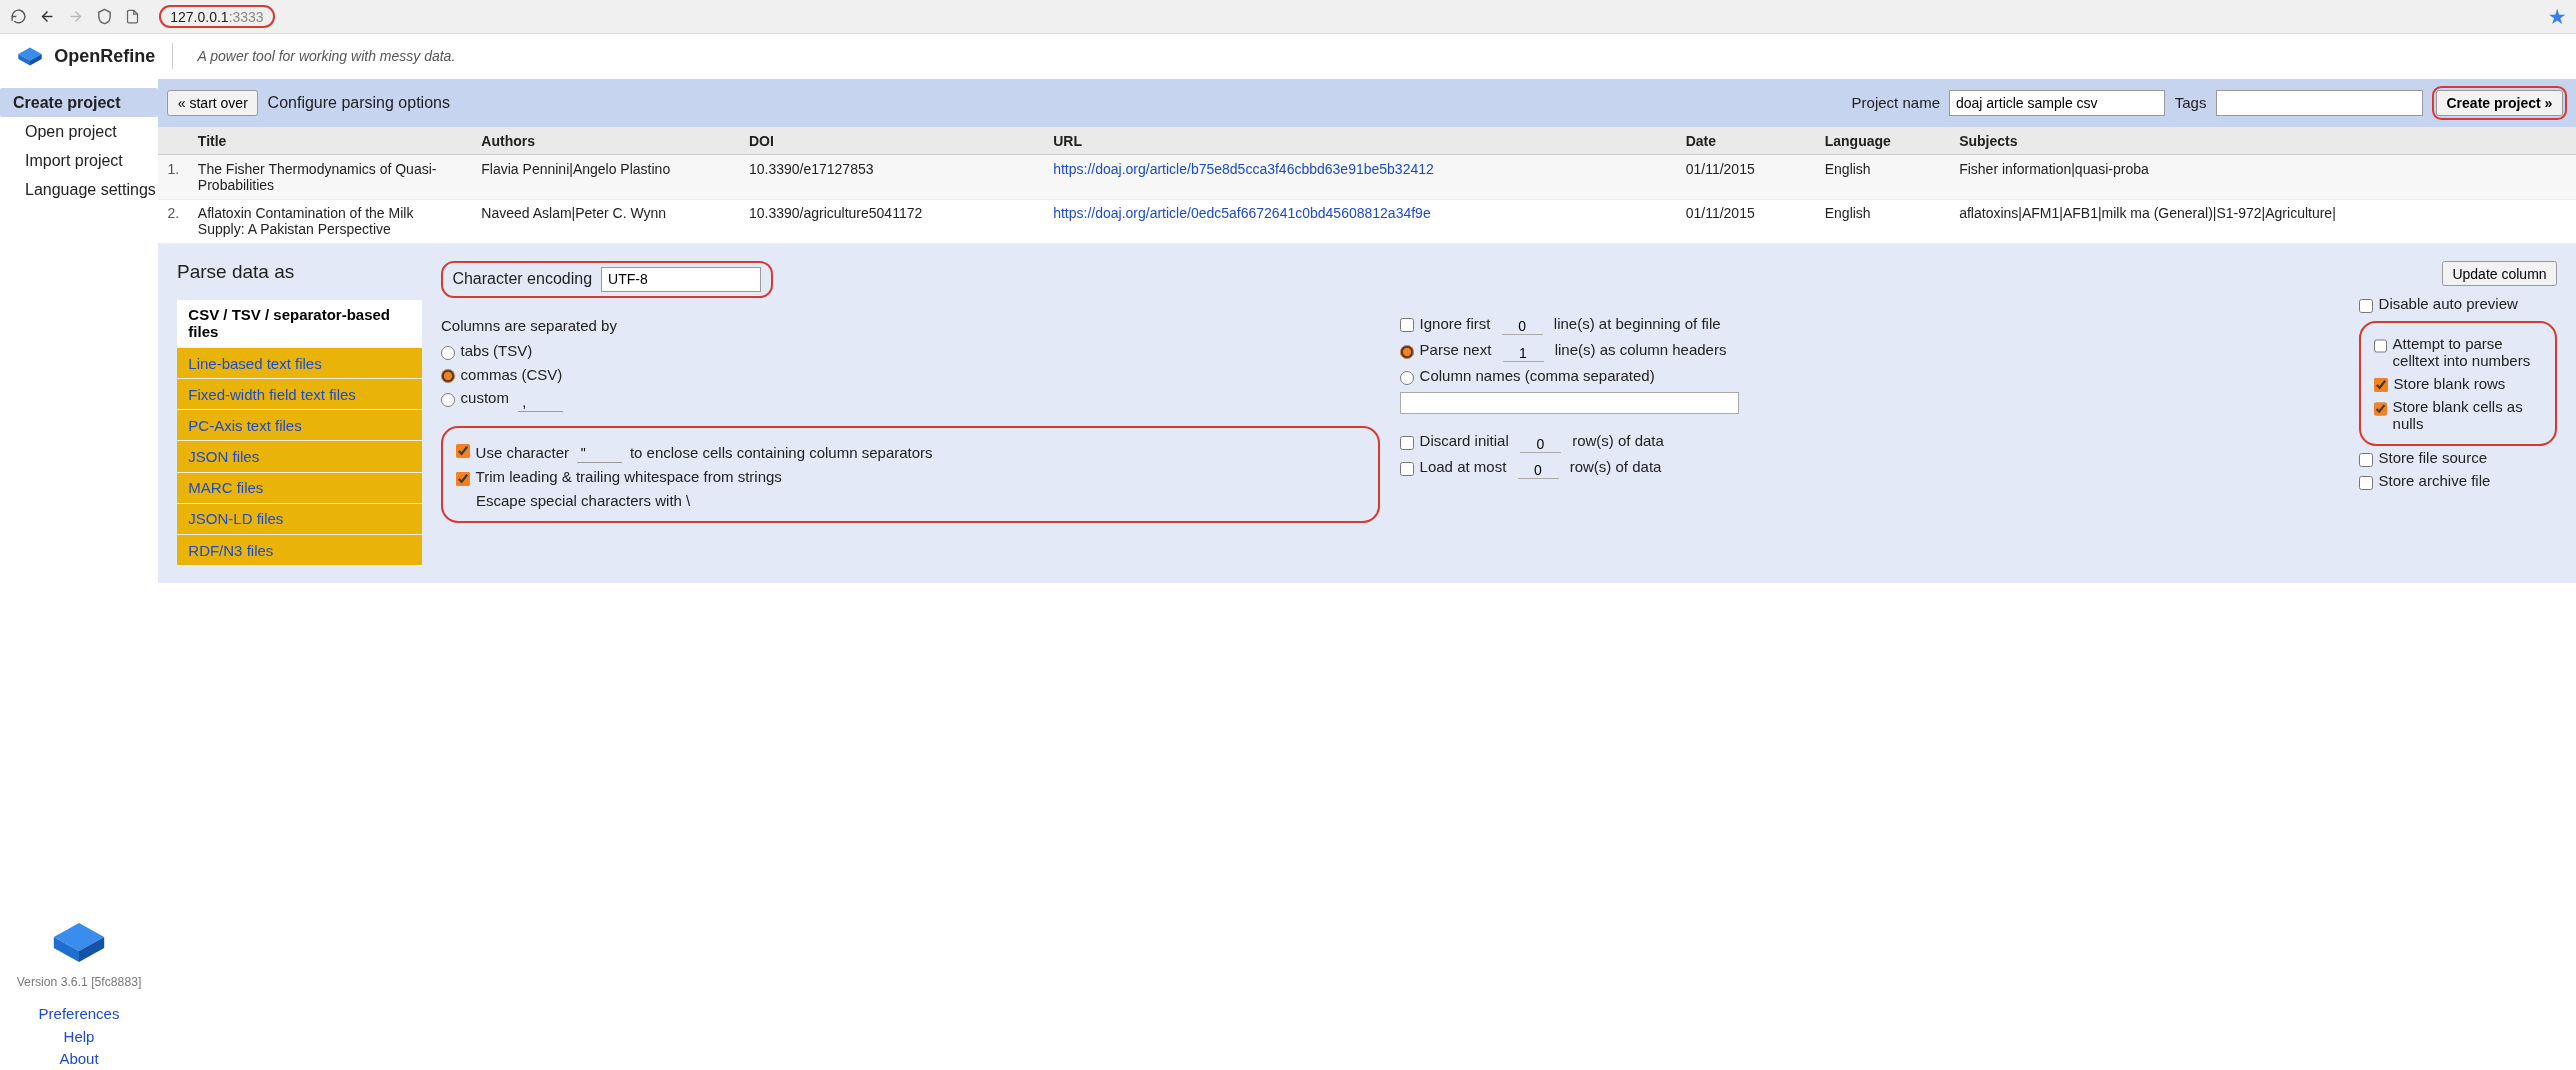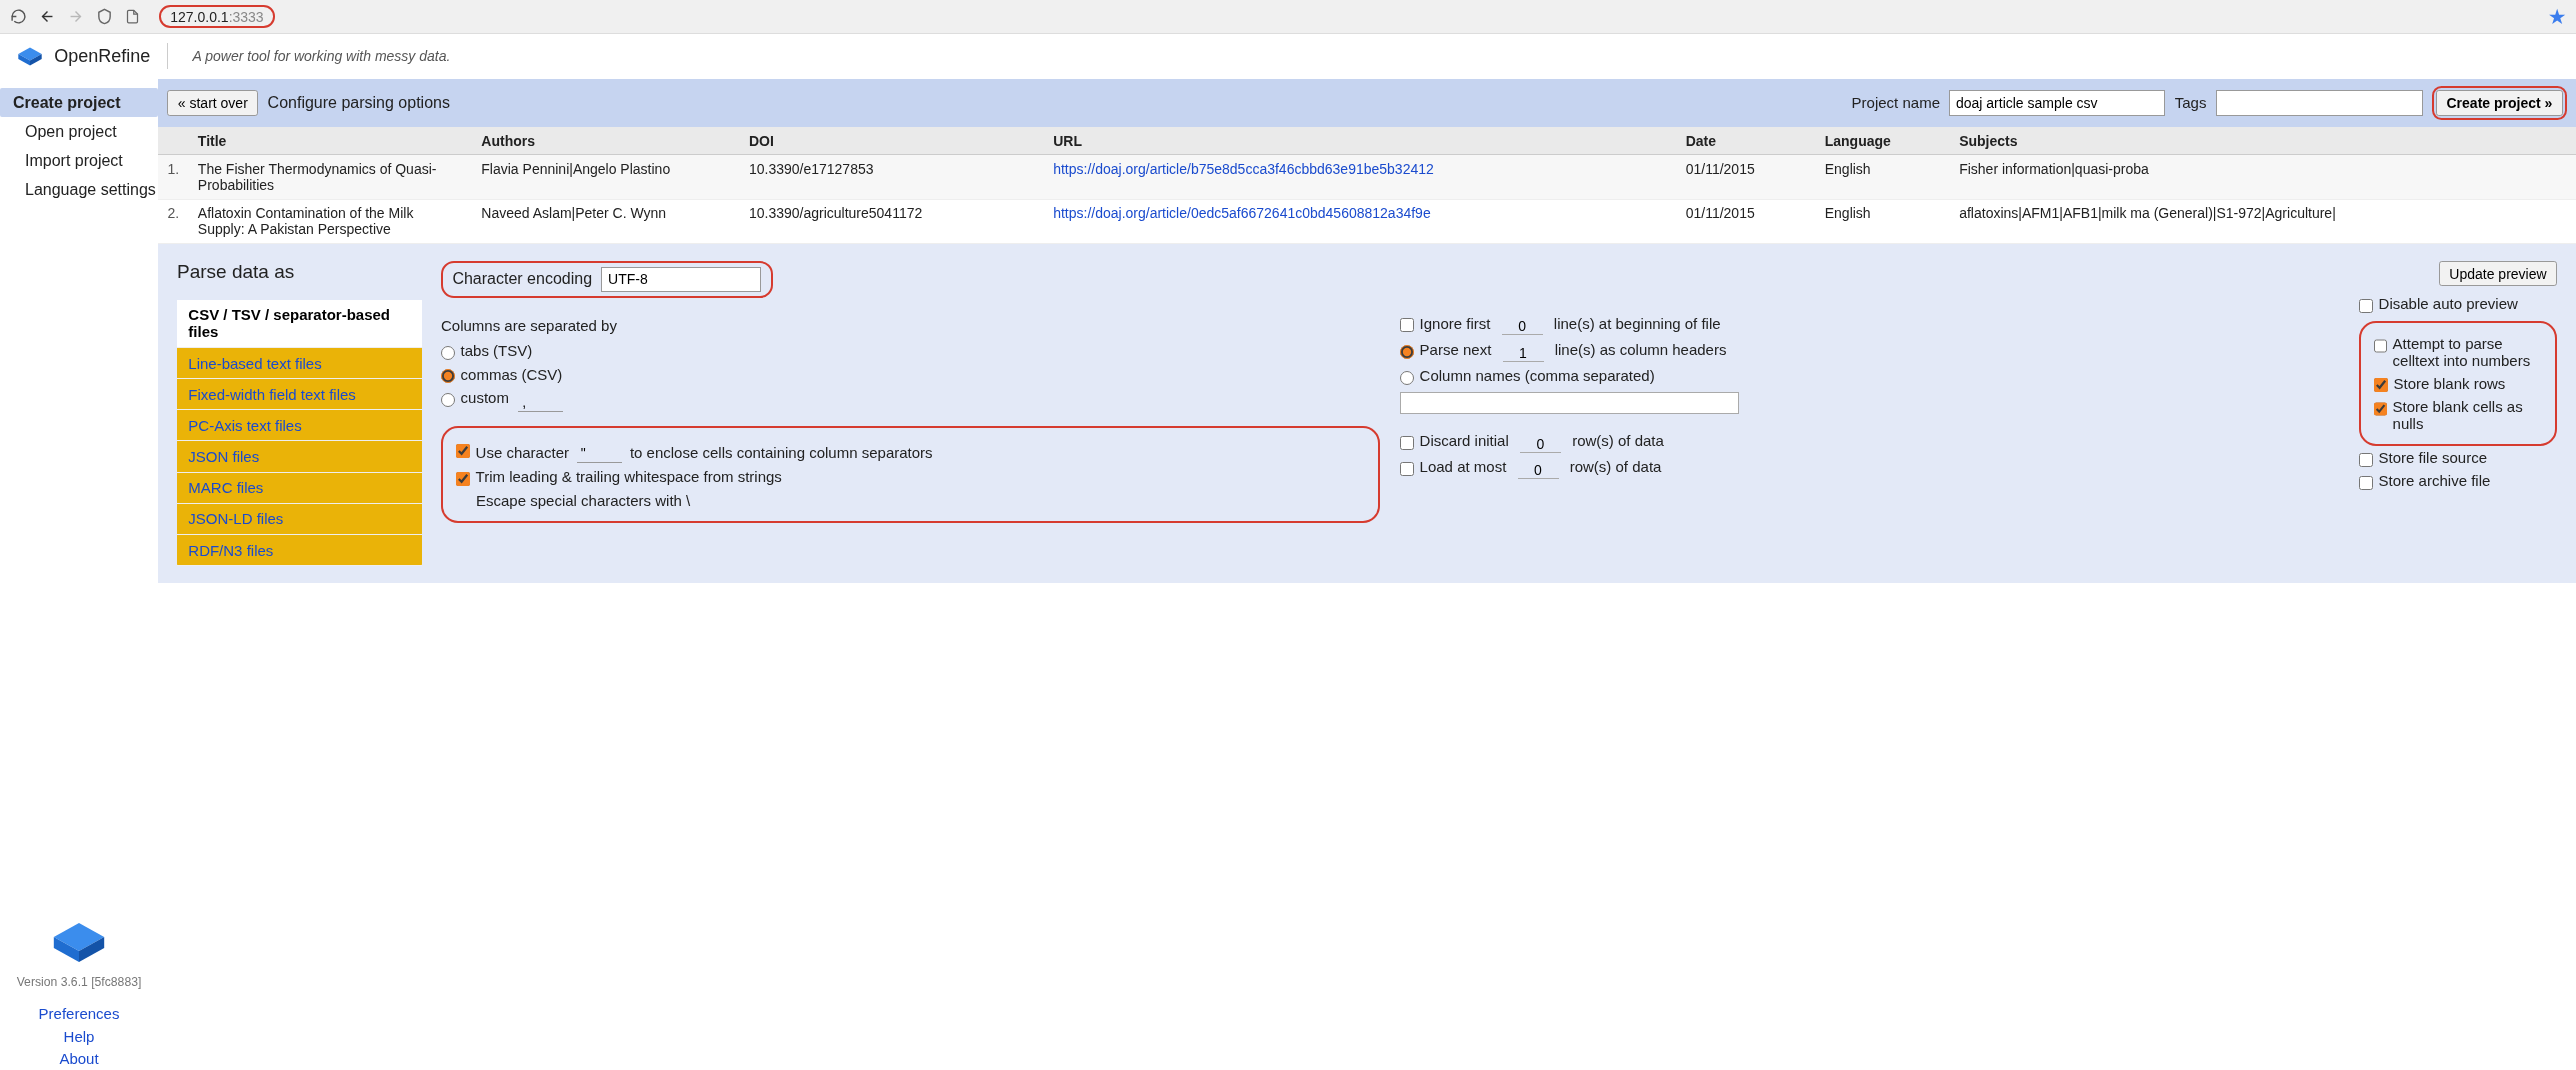--- a/index.html
+++ b/index.html
@@ -10,21 +10,21 @@
 .browser-icon { width: 19px; height: 19px; display: flex; align-items: center; justify-content: center; color: #555; cursor: pointer; }
 .url-box { display: flex; align-items: center; gap: 5.6px; border-radius: 3.8px; padding: 1.9px 7.5px; }
 .url-text { font-size: 14px; }
 .url-port { color: #888; }
 .url-highlight { border: 2.4px solid #d63b2f; border-radius: 11.3px; padding: 1.9px 9.4px; display: inline-flex; align-items: center; }
 .star { margin-left: auto; color: #3b7ded; font-size: 21px; }
 
 
 .app-header { display: flex; align-items: center; padding: 9.4px 17px; gap: 11.3px; }
 .logo { width: 26px; height: 21px; }
-.app-name { font-weight: normal; font-size: 18px; }
+.app-name { font-weight: bold; font-size: 18px; }
 .app-tagline { font-style: italic; color: #555; margin-left: 7.5px; font-size: 14px; }
 .header-divider { width: 0.9px; height: 26px; background: #ccc; margin: 0 5.6px; }
 
 
 .main { display: flex; border-radius: 28px; }
 
 .sidebar { width: 158px; padding: 9.4px 0 9.4px 13px; background: #fff; }
 .sidebar-item { padding: 5.6px 0; font-size: 16px; cursor: pointer; margin-left: 12px; }
 .sidebar-item.active { font-weight: bold; background: #c6d4f0; margin-left: -13px; padding-left: 13px; border-radius: 1.9px; }
 
@@ -289,21 +289,21 @@
           </label>
           <label class="check-row">
             <input type="checkbox" style=""> 
               <span>Load at most</span>
             <input class="num-input" value="0" style="">
             <span>row(s) of data</span>
           </label>
         </div>
 
         <div class="parse-col update-col" style="max-width:198px">
-          <button class="btn">Update preview</button>
+          <button class="btn">Update column</button>
           <label class="check-row" style="justify-content:flex-start;margin-top:5.6px">
             <input type="checkbox" style=""> 
               <span>Disable auto preview</span>
           </label>
           <div class="group-highlight" style="text-align:left;margin-top:5.6px">
             <label class="check-row">
               <input type="checkbox" style=""> 
                 <span>Attempt to parse celltext into numbers</span>
             </label>
             <label class="check-row">

